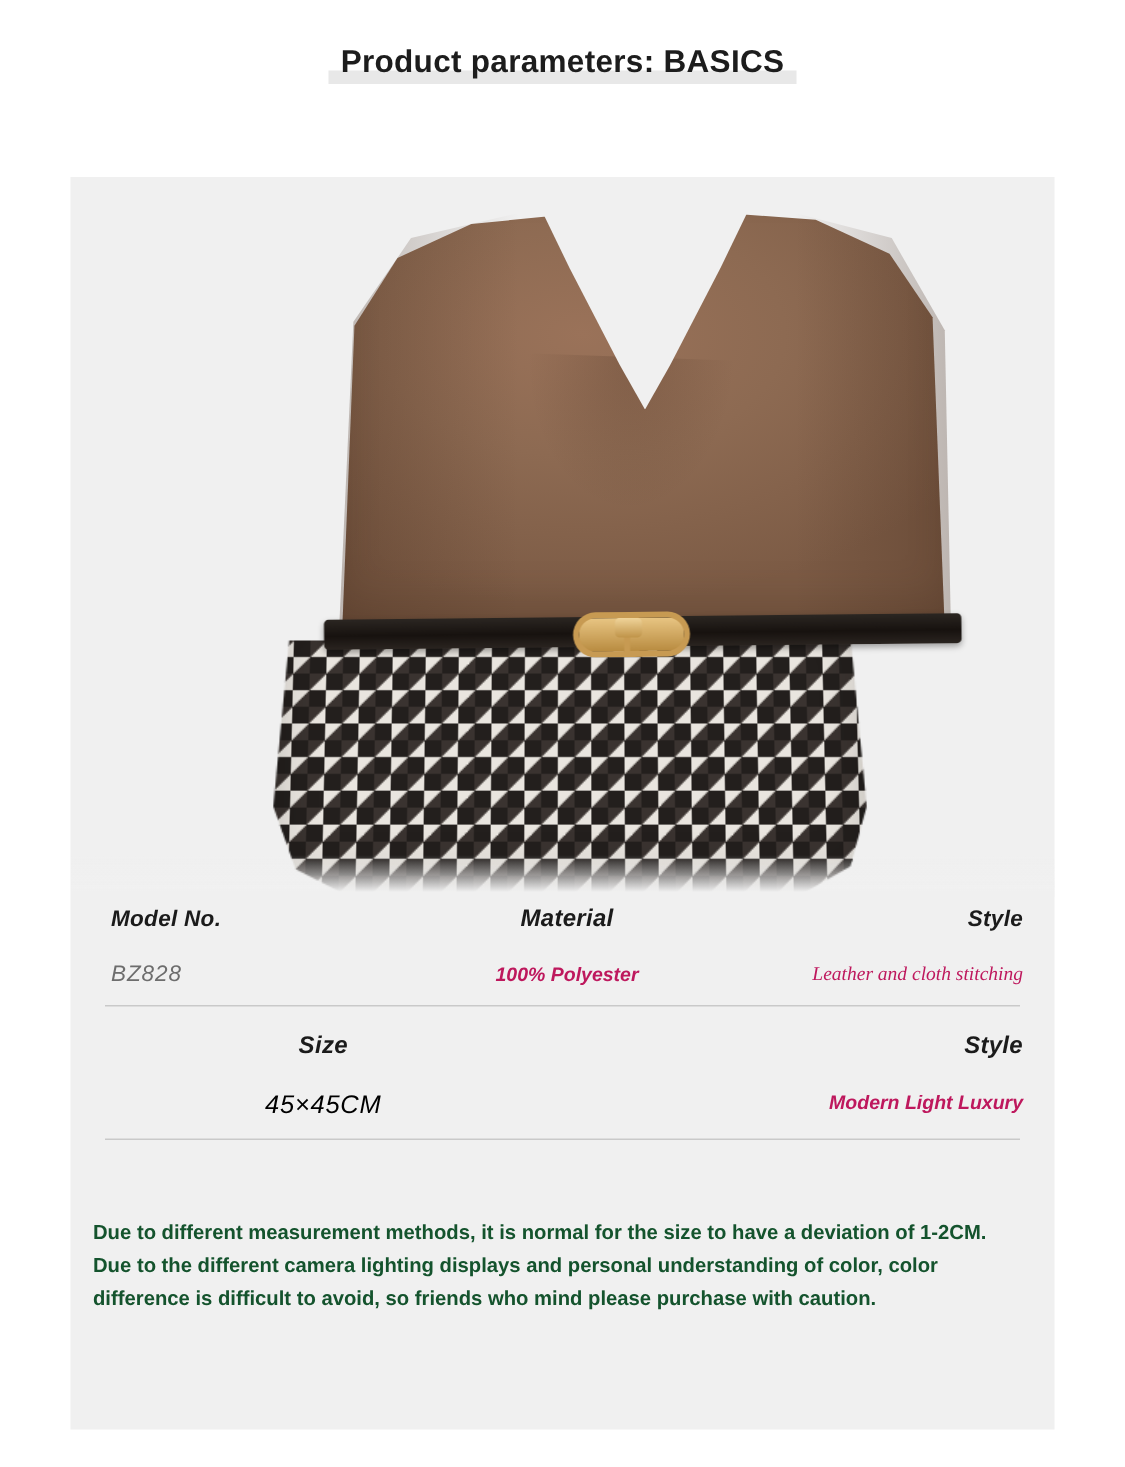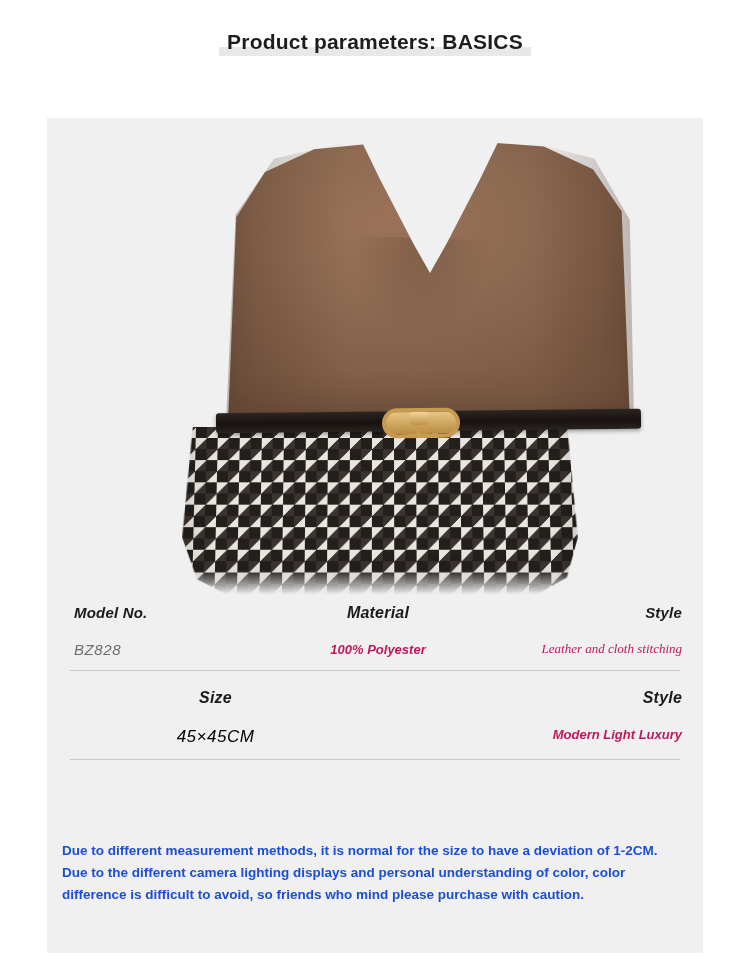--- a/index.html
+++ b/index.html
@@ -263,27 +263,27 @@
   }
   .divider {
     height: 1px;
     background: #c9c9c9;
     margin: 12px 10px 18px 10px;
   }
 
   
   .note {
     position: absolute;
-    top: 722px;
+    top: 693px;
     left: 15px;
     width: 600px;
     font-size: 13.5px;
     font-weight: bold;
     line-height: 1.62;
-    color: #1d4ed8;
+    color: #14532d;
   }
 </style>
 </head>
 <body>
 
 <div class="header">
   <div class="title-wrap">
     <span class="title-highlight">
       <span class="title-text">Product parameters: BASICS</span>
     </span>

